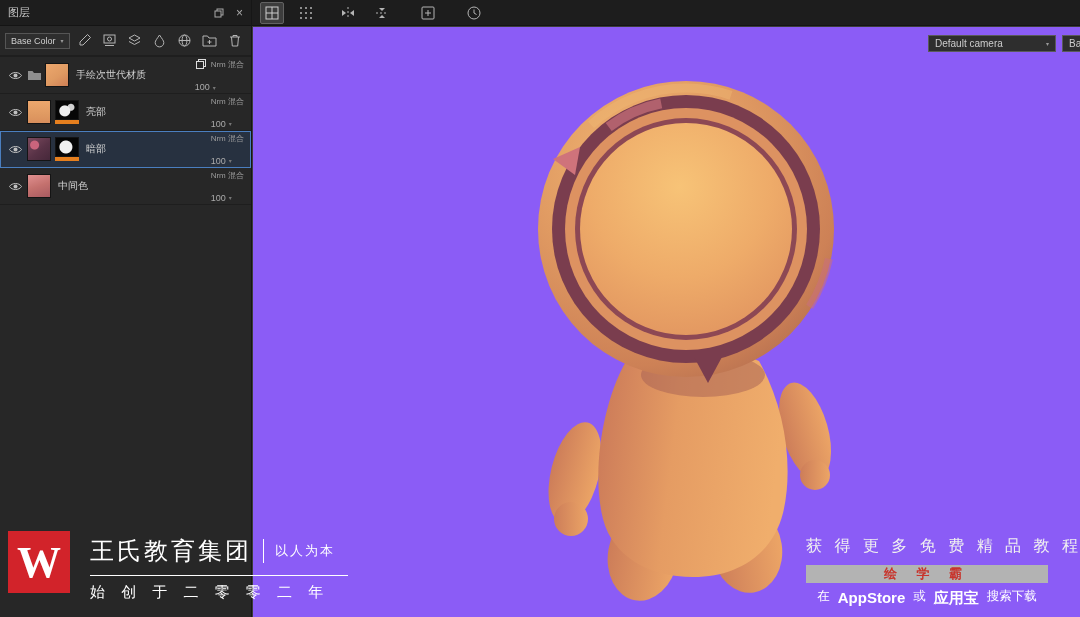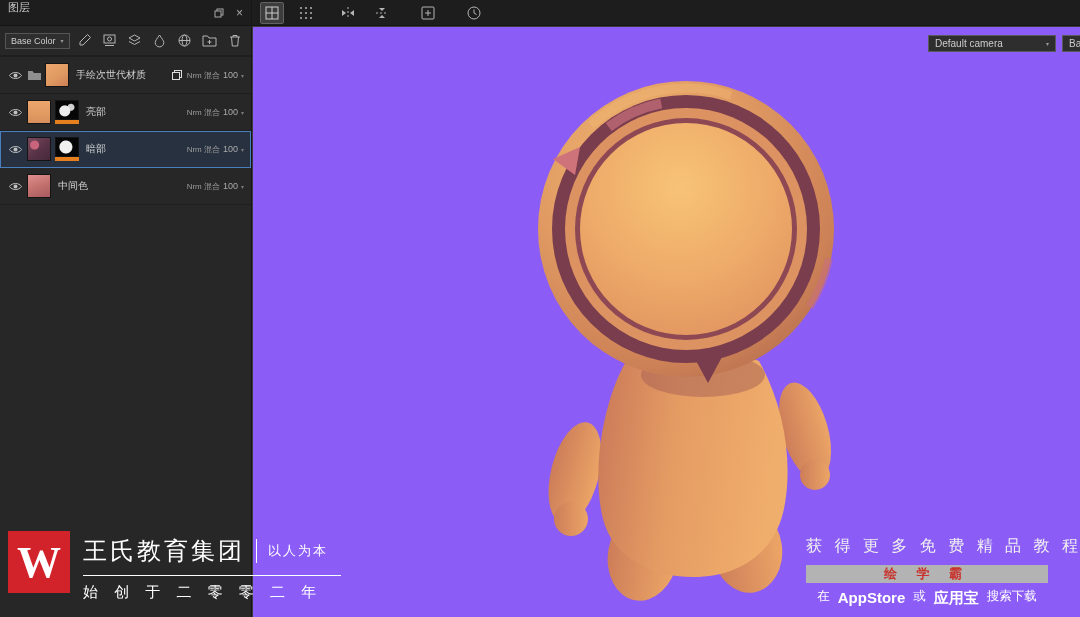--- a/index.html
+++ b/index.html
@@ -12,21 +12,21 @@
     border-bottom:1px solid #141414;z-index:5;display:flex;align-items:center}
   .main-tools{position:absolute;left:260px;top:0;height:26px;display:flex;align-items:center}
   .tool-ic{display:flex;align-items:center;justify-content:center;width:24px;height:22px;cursor:pointer}
   .tool-ic.active{background:#3d3d3d;border:1px solid #626262;border-radius:2px}
   .tool-ic.m10{margin-left:10px}.tool-ic.m18{margin-left:18px}.tool-ic.m22{margin-left:22px}
 
   
   .left-panel{position:absolute;left:0;top:0;width:252px;height:617px;background:#272727;
     border-right:1px solid #161616;z-index:6}
   .panel-header{height:26px;background:#1d1d1d;border-bottom:1px solid #141414;display:flex;
-    padding:0 8px;color:#c9c9c9;font-size:11px}
+    align-items:center;padding:0 8px;color:#c9c9c9;font-size:11px}
   .panel-header .sp{flex:1}
   .hdr-ic{margin-left:12px;display:flex;align-items:center;color:#aaa;font-size:12px;cursor:pointer}
   .panel-toolbar{height:30px;display:flex;align-items:center;padding:0 5px;border-bottom:1px solid #1e1e1e}
   .mini-select{background:#2e2e2e;border:1px solid #555;color:#cfcfcf;font-size:9px;height:16px;
     display:flex;align-items:center;gap:5px;padding:0 5px;cursor:pointer}
   .mini-select .chev{font-size:6px;color:#999}
   .pt-icons{margin-left:auto;display:flex;align-items:center;gap:8px;padding-right:3px}
   .pt-ic{display:flex;align-items:center;justify-content:center;width:17px;height:17px;cursor:pointer}
 
   
@@ -42,41 +42,41 @@
   .strip{width:24px;height:4px;background:#e67f1e}
   .t1{background:linear-gradient(145deg,#eda76d 0%,#df9a62 55%,#cf7f55 100%);margin-left:2px}
   .t2a{background:linear-gradient(180deg,#eda76d 0%,#e09a62 60%,#d98f5c 100%);margin-left:2px}
   .t2b{background:radial-gradient(circle at 40% 55%, #ededed 0 5px, transparent 6px),
        radial-gradient(circle at 68% 35%, #cfcfcf 0 3px, transparent 4px),#060606}
   .t3a{background:radial-gradient(circle at 30% 32%, #c9647c 0 4px, transparent 5px),
        linear-gradient(140deg,#7b4a5e 0%,#583246 55%,#46283a 100%);margin-left:2px}
   .t3b{background:radial-gradient(circle at 45% 50%, #f0f0f0 0 6px, transparent 7px),#060606}
   .t4{background:linear-gradient(160deg,#e09090 0%,#c4716e 50%,#a85a60 100%);margin-left:2px}
   .layer-label{margin-left:7px;font-size:10px;color:#d2d2d2;white-space:nowrap}
-  .layer-right{margin-left:auto;display:flex;flex-direction:row;align-items:center;
-    justify-content:center;gap:3px;padding-right:7px}
+  .layer-right{margin-left:auto;display:flex;flex-direction:column;align-items:flex-start;
+    justify-content:center;gap:12px;padding-right:7px}
   .blend-line{display:flex;align-items:center;gap:4px;font-size:8px;color:#9b9b9b}
   .opacity-line{font-size:9px;color:#aaa;display:flex;align-items:center}
   .chev-s{font-size:6px;color:#777;margin-left:3px}
 
   
   .viewport{position:absolute;left:253px;top:27px;width:947px;height:590px;background:#8b5cf6;z-index:1}
   .mascot{position:absolute;left:0;top:0}
   .floating-select{position:absolute;top:8px;background:#2e2e2e;border:1px solid #5a5a5a;color:#cccccc;
     font-size:10px;height:17px;display:flex;align-items:center;justify-content:space-between;
     padding:0 6px;cursor:pointer;z-index:4}
   .cam-select{left:675px;width:128px}
   .partial-select{left:809px;width:70px}
   .floating-select .chev{font-size:6px;color:#999;margin-left:6px}
 
   
   .brand-left{position:absolute;left:8px;top:531px;display:flex;z-index:20}
   .logo{width:62px;height:62px;background:#d2232a;color:#ffffff;display:flex;align-items:center;
     justify-content:center;font-size:44px;font-weight:bold;font-family:"Liberation Serif",serif}
-  .brand-text{margin-left:13px;display:flex;flex-direction:column;justify-content:flex-start;padding-top:4px}
+  .brand-text{margin-left:20px;display:flex;flex-direction:column;justify-content:flex-start;padding-top:4px}
   .brand-row1{display:flex;align-items:center}
   .company{font-size:24px;color:#ffffff;letter-spacing:3px;white-space:nowrap}
   .vline{width:1px;height:24px;background:#ffffff;margin:0 11px}
   .slogan{font-size:13px;color:#ffffff;letter-spacing:2px;white-space:nowrap}
   .hline{width:258px;height:1px;background:#ffffff;margin:8px 0 7px 0}
   .founded{font-size:15px;color:#ffffff;letter-spacing:6px;white-space:nowrap}
 
   .brand-right{position:absolute;left:806px;top:536px;width:242px;z-index:20}
   .br-line1{font-size:16px;color:#f0f0f0;letter-spacing:4px;white-space:nowrap;text-align:center}
   .br-bar{margin-top:8px;height:18px;background:#b3b3b3;display:flex;align-items:center;justify-content:center}

